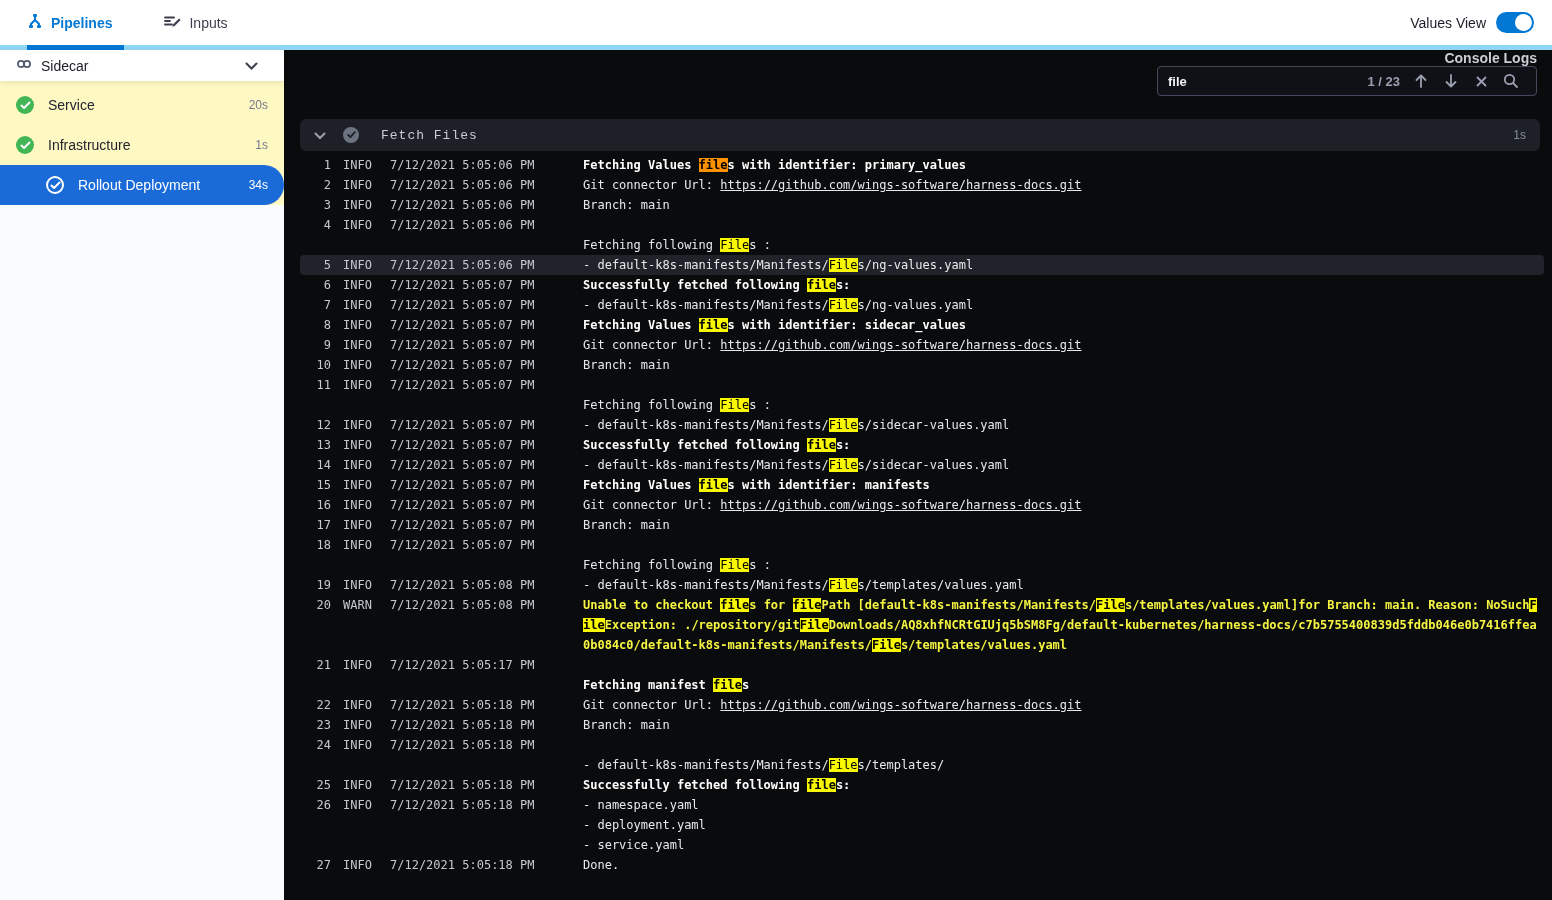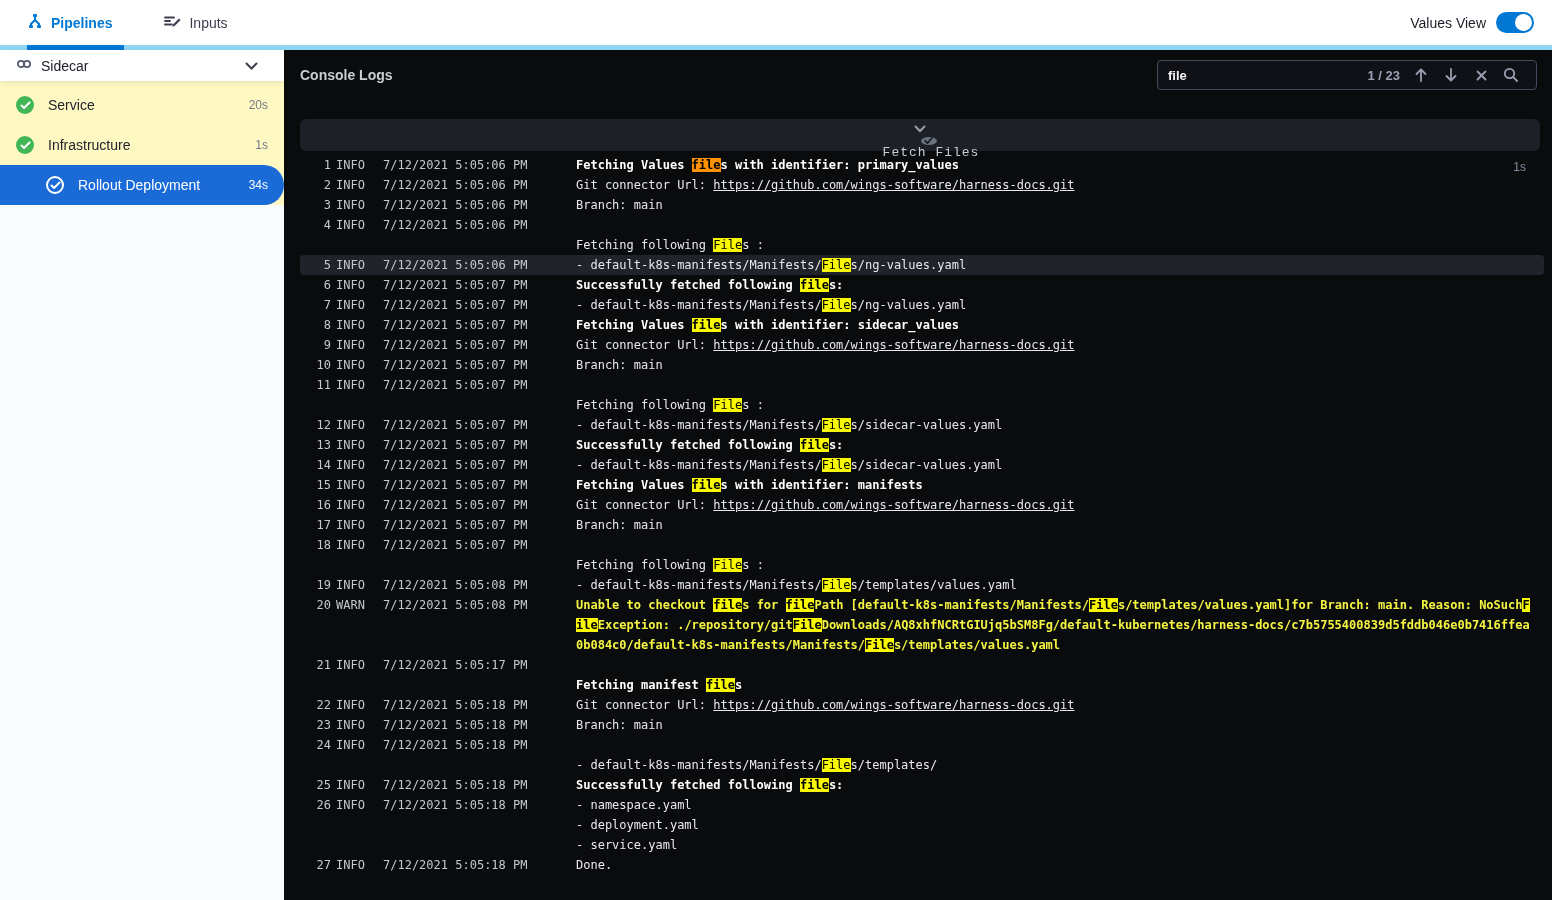--- a/index.html
+++ b/index.html
@@ -33,47 +33,47 @@
     display:flex; align-items:center; justify-content:center; margin-right:14px; }
   .step.selected { background:#1a6bd8; border-radius:0 20px 20px 0; color:#ffffff;
     padding-left:46px; font-weight:500; }
   .step.selected .dur { color:#ffffff; }
   .chk.outline { background:transparent; border:2px solid #ffffff; }
   .sidebar-rest { height:660px; background:#fafbfd; }
 
   
   .console { position:absolute; left:284px; top:50px; width:1268px; height:850px;
     background:#0a0b0d; color:#e8e9ec; }
-  .console-header { height:50px; display:flex; align-items:center; padding:0 15px 0 16px; }
+  .console-header { height:50px; display:flex; align-items:flex-end; padding:0 15px 0 16px;flex-direction:column; }
   .console-title { font-size:14px; font-weight:700; color:#ccced6; }
   .search-box { margin-left:auto; width:380px; height:30px; background:#0f1116;
     border:1px solid #434a5c; border-radius:4px; display:flex; align-items:center;
     padding:0 10px; }
   .search-input { flex:1; min-width:0; background:transparent; border:none; outline:none;
     color:#f2f2f5; font-size:13px; font-weight:600; font-family:"Liberation Sans",sans-serif; }
   .search-counter { color:#9aa0b2; font-size:13px; font-weight:600; margin-right:6px; white-space:pre; }
   .sbtn { width:30px; height:28px; display:flex; align-items:center; justify-content:center;
     cursor:pointer; flex:none; }
 
   
   .section-bar { margin:19px 12px 0 16px; height:32px; background:#1d2026; border-radius:6px;
-    display:flex; align-items:center; padding:0 14px; cursor:pointer;flex-direction:column; }
+    display:flex; align-items:center; padding:0 14px; cursor:pointer; }
   .slate-chk { width:16px; height:16px; border-radius:50%; background:#6b7280; margin-left:17px;
     display:flex; align-items:center; justify-content:center; }
   .section-title { font-family:"Liberation Mono", monospace; font-size:13px; letter-spacing:1px;
     color:#c9ccd6; margin-left:22px; }
   .section-dur { margin-left:auto; color:#878da0; font-size:12px; }
 
   
   .log { margin:4px 0 0 16px; width:1244px; font-family:"DejaVu Sans Mono", monospace;
     font-size:12px; line-height:20px; }
   .log-line { display:flex; align-items:flex-start; }
   .log-line.sel { background:#20232a; border-radius:4px; }
   .c-num { flex:none; width:31px; text-align:right; color:#c6c8d0; }
-  .c-lvl { flex:none; width:35px; margin-left:5px; color:#c6c8d0; }
+  .c-lvl { flex:none; width:35px; margin-left:12px; color:#c6c8d0; }
   .c-ts  { flex:none; width:180px; margin-left:12px; color:#c6c8d0; }
   .c-msg { flex:1; min-width:0; margin-left:13px; }
   .msg-row { white-space:pre; height:20px; color:#e8e9ec; }
   .bold .msg-row { font-weight:700; color:#ffffff; }
   .warn .msg-row { font-weight:700; color:#f5f542; }
   .hl-match { background:#f8f800; color:#000000; }
   .hl-current { background:#ff9100; color:#000000; }
   .lnk { text-decoration:underline; cursor:pointer; }
 </style>
 </head>

